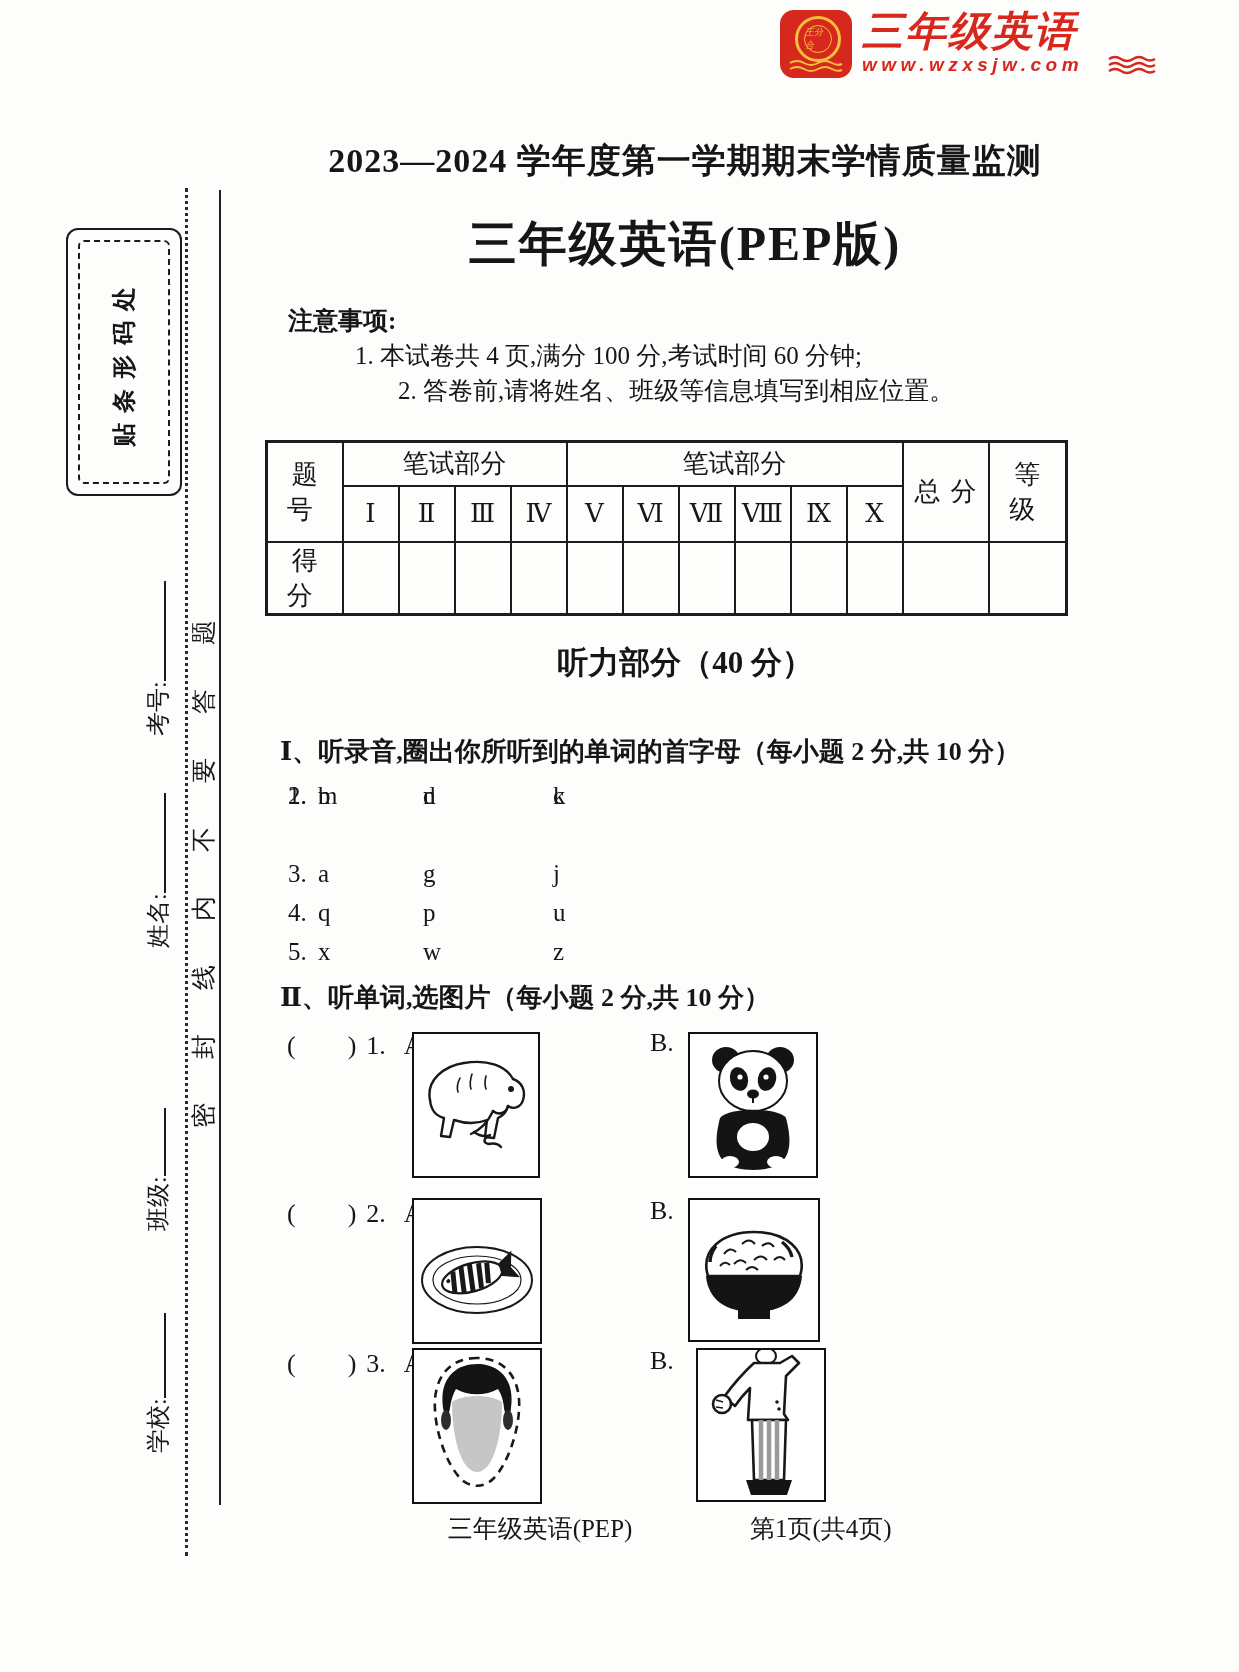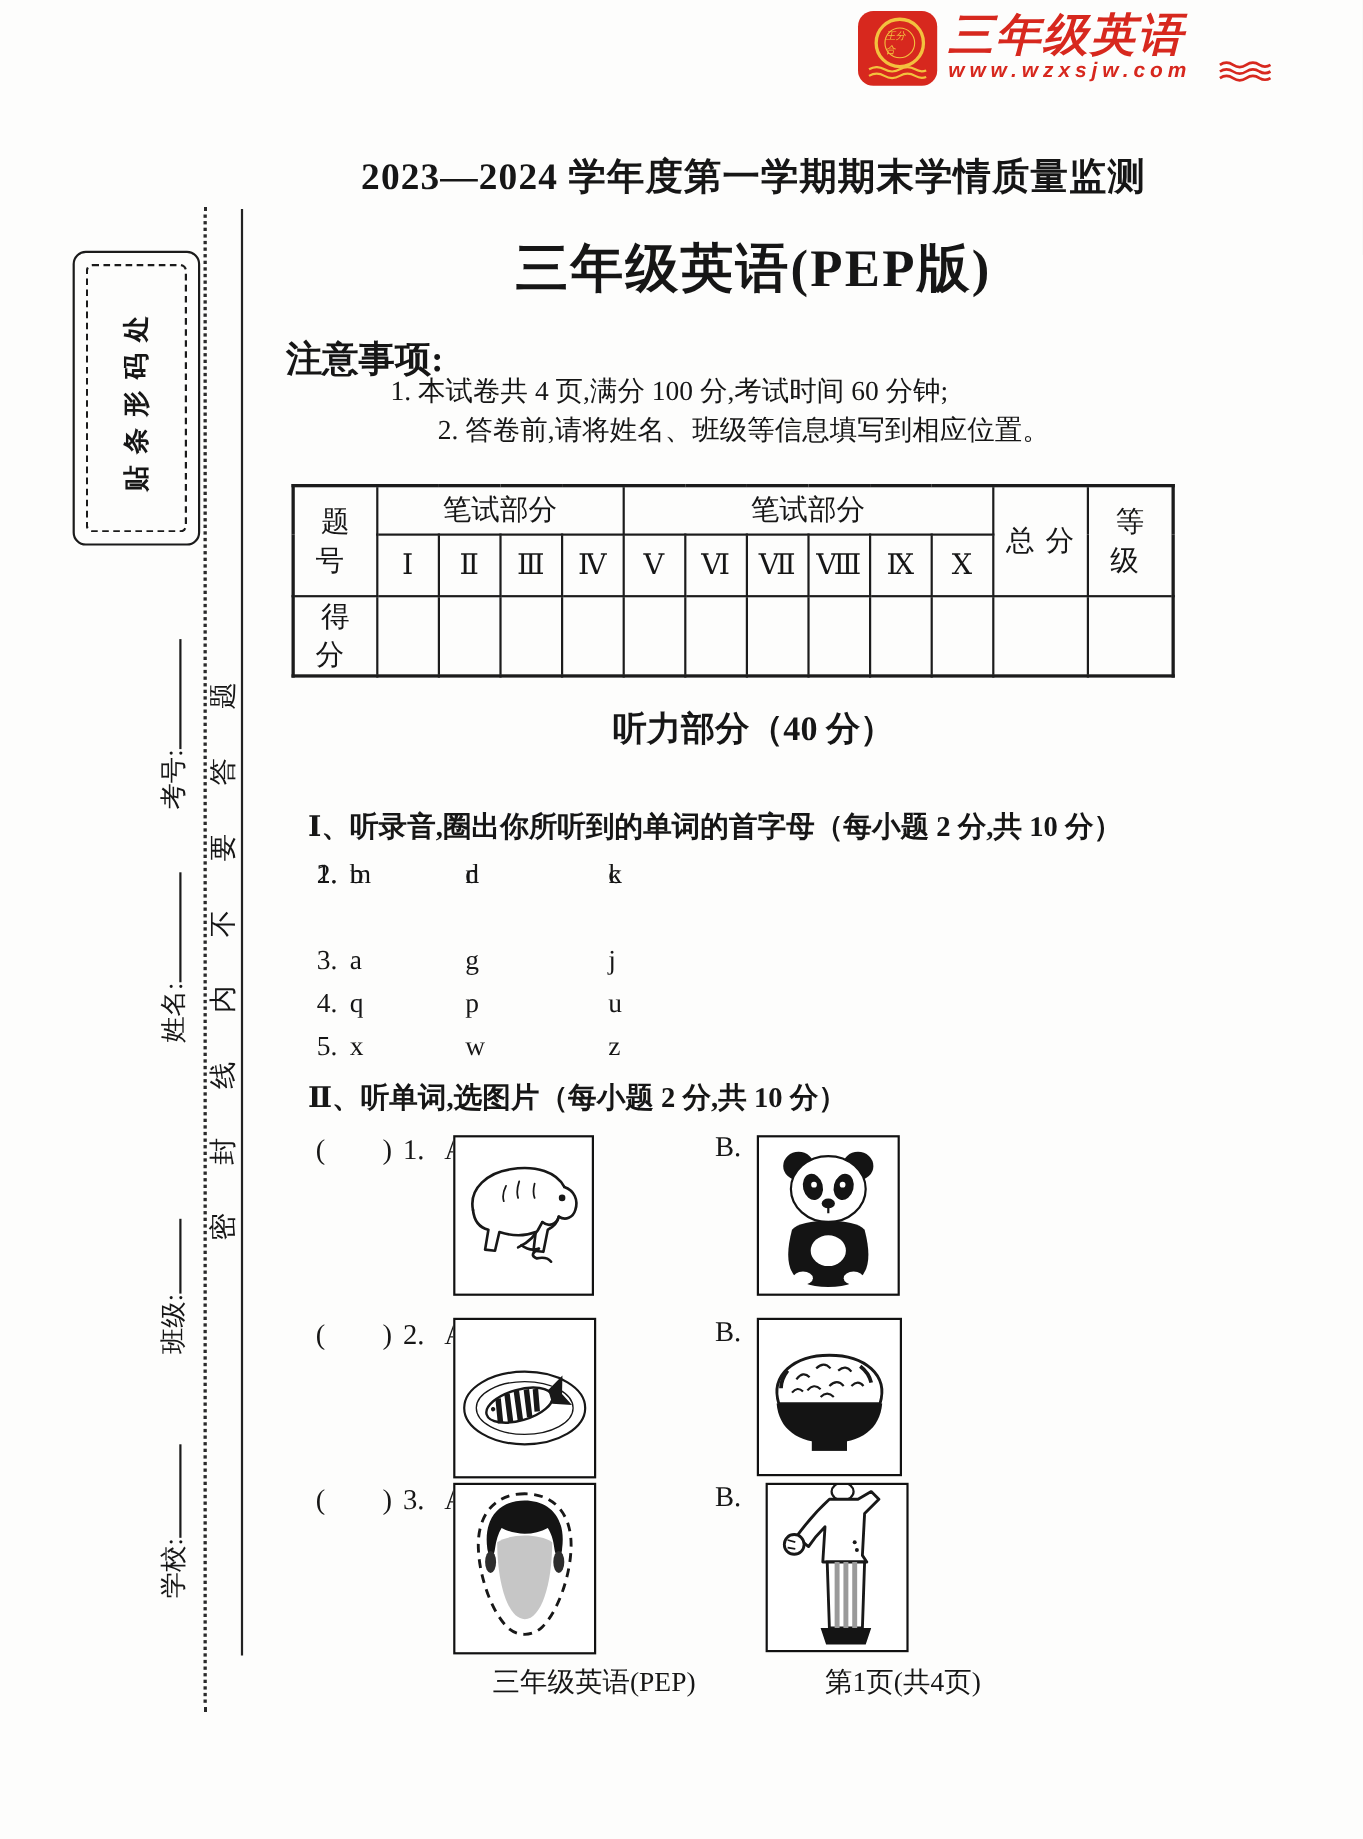--- a/index.html
+++ b/index.html
@@ -22,21 +22,21 @@
               font-family:"Liberation Sans","DejaVu Sans",sans-serif;}
   .logo-url-row {display:flex; align-items:center; gap:24px; margin-top:1px;}
   .logo-url {font-size:19px; font-weight:bold; color:#d7281e; letter-spacing:4.5px;
               font-family:"Liberation Sans","DejaVu Sans",sans-serif;}
 
   
   .doc-title {position:absolute; top:138px; left:235px; width:900px; text-align:center;
               font-size:34px; font-weight:bold; letter-spacing:1px;}
   .doc-subtitle {position:absolute; top:212px; left:235px; width:900px; text-align:center;
               font-size:48px; font-weight:bold; letter-spacing:2px;}
-  .notice-label {position:absolute; top:304px; left:260px; font-size:33px; font-weight:bold;}
+  .notice-label {position:absolute; top:304px; left:288px; font-size:25px; font-weight:bold;}
   .notice-item1 {position:absolute; top:339px; left:355px; font-size:25px;}
   .notice-item2 {position:absolute; top:374px; left:355px; font-size:25px;margin-left:43px;}
 
   
   .score-table {position:absolute; top:440px; left:265px; border-collapse:collapse;
               font-size:26px; table-layout:fixed;}
   .score-table td {border:2px solid #1c1c1c; text-align:center; vertical-align:middle; padding:0;}
   .score-table {border:3px solid #1c1c1c;}
   .col-qn {width:76px;}
   .col-num {width:56px;}

